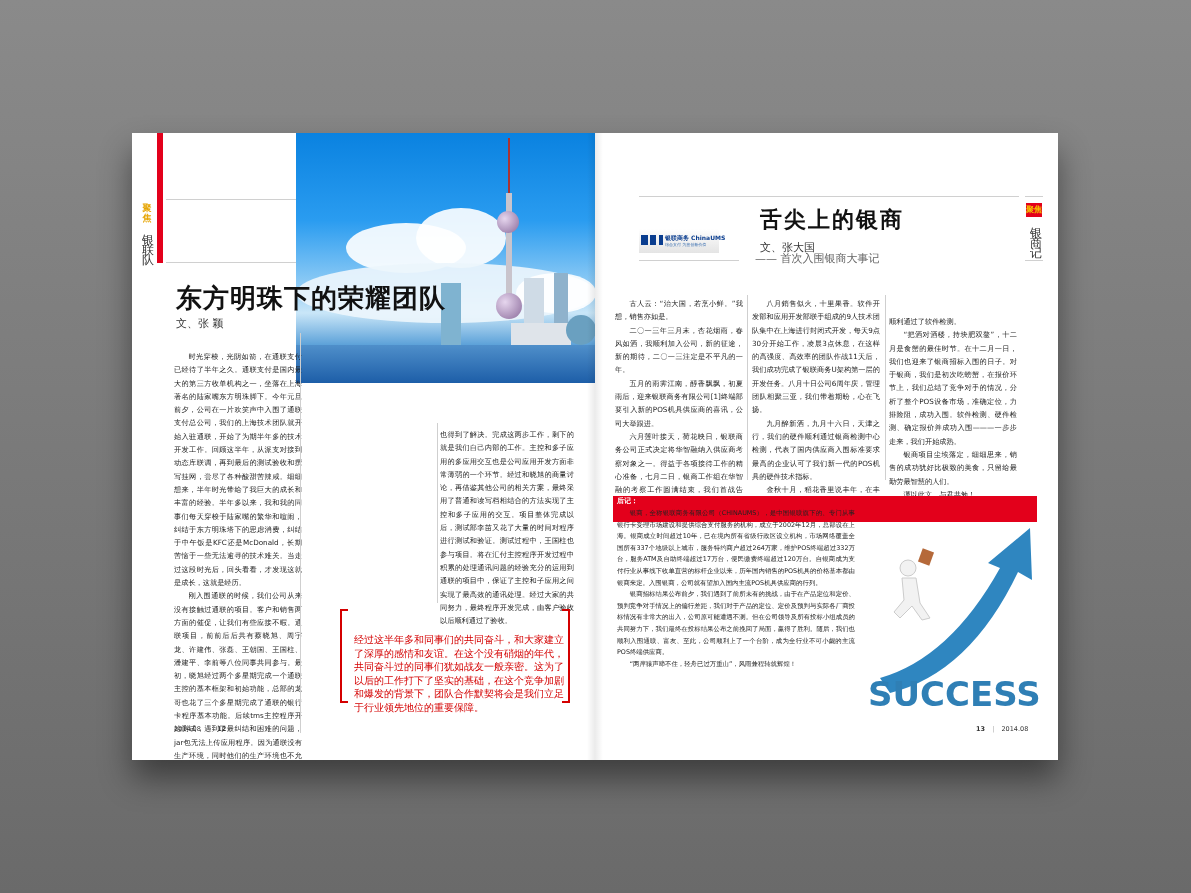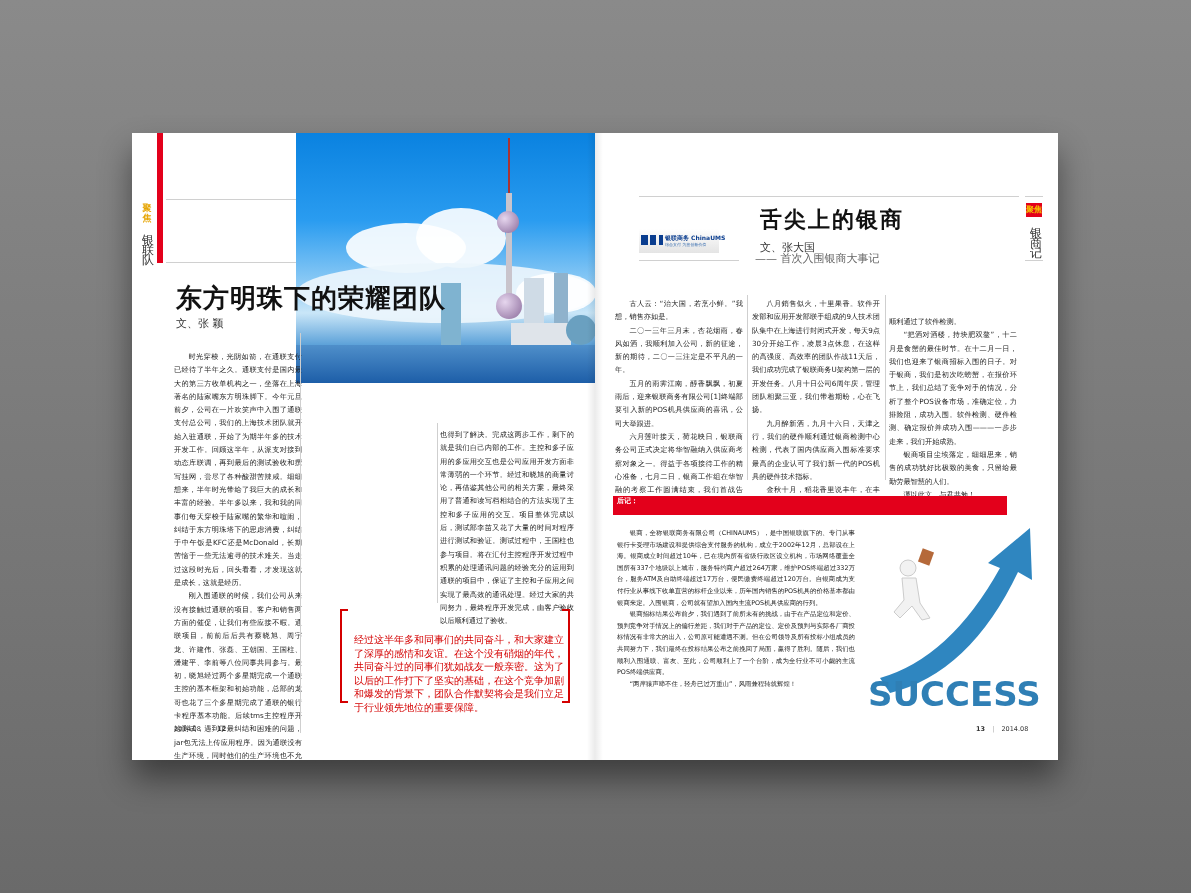--- a/index.html
+++ b/index.html
@@ -23,21 +23,21 @@
   .pullquote{position:absolute;left:214px;top:500px;width:210px;font-family:"DejaVu Serif",serif;font-size:10px;line-height:13.5px;color:#d40000;font-weight:normal;padding:0 8px;}
   .pq-bracket{position:absolute;top:476px;width:6px;height:90px;border:2px solid #d40000;}
   .pq-left{left:208px;border-right:none;}
   .pq-right{left:430px;border-left:none;}
   .folio{position:absolute;font-size:6.5px;color:#333;}
   .folio b{font-weight:bold;}
   .logo-box{position:absolute;left:44px;top:96px;width:80px;height:24px;background:linear-gradient(180deg,#fff,#e4e4e4);}
   .r-title{position:absolute;left:165px;top:72px;font-family:"DejaVu Serif",serif;font-weight:bold;font-size:22px;color:#111;letter-spacing:2px;white-space:nowrap;}
   .r-sub{position:absolute;left:160px;top:118px;font-size:11px;color:#666;white-space:nowrap;}
   .r-tag-gold{position:absolute;left:431px;top:70px;width:16px;height:14px;background:#e3001b;color:#f5c400;font-size:8px;font-weight:bold;text-align:center;line-height:14px;}
-  .redband{position:absolute;left:18px;top:363px;width:394px;height:19px;background:#e3001b;}
+  .redband{position:absolute;left:18px;top:363px;width:394px;height:26px;background:#e3001b;padding-left:30px;}
   .redband span{position:absolute;left:4px;top:0;font-size:7px;line-height:10px;color:#fff;font-weight:bold;}
   .success-img{position:absolute;left:265px;top:375px;width:185px;height:210px;overflow:hidden;}
 </style>
 </head>
 <body>
 
 <div class="spread">
 
   <div class="page-left">
     <div class="redbar"></div>
@@ -124,21 +124,21 @@
     <div class="col" style="left:294px;top:152px;width:128px;margin-top:30px;">
       <p style="text-indent:0">顺利通过了软件检测。</p>
       <p>“把酒对酒楼，持块肥双鳌”，十二月是食蟹的最佳时节。在十二月一日，我们也迎来了银商招标入围的日子。对于银商，我们是初次吃螃蟹，在报价环节上，我们总结了竞争对手的情况，分析了整个POS设备市场，准确定位，力排险阻，成功入围。软件检测、硬件检测、确定报价并成功入围———一步步走来，我们开始成熟。</p>
       <p>银商项目尘埃落定，细细思来，销售的成功犹好比极致的美食，只留给最勤劳最智慧的人们。</p>
       <p>谨以此文，与君共勉！</p>
     </div>
 
     <div class="redband">
       <span>后记：</span>
     </div>
-    <div class="col" style="left:22px;top:375px;width:238px;font-size:6.4px;line-height:11.6px;margin-top:20px;">
+    <div class="col" style="left:22px;top:375px;width:238px;font-size:6.4px;line-height:11.6px;">
       <p>银商，全称银联商务有限公司（CHINAUMS），是中国银联旗下的、专门从事银行卡受理市场建设和提供综合支付服务的机构，成立于2002年12月，总部设在上海。银商成立时间超过10年，已在境内所有省级行政区设立机构，市场网络覆盖全国所有337个地级以上城市，服务特约商户超过264万家，维护POS终端超过332万台，服务ATM及自助终端超过17万台，便民缴费终端超过120万台。自银商成为支付行业从事线下收单直营的标杆企业以来，历年国内销售的POS机具的价格基本都由银商来定。入围银商，公司就有望加入国内主流POS机具供应商的行列。</p>
       <p>银商招标结果公布前夕，我们遇到了前所未有的挑战，由于在产品定位和定价、预判竞争对手情况上的偏行差距，我们对于产品的定位、定价及预判与实际各厂商投标情况有非常大的出入，公司原可能遭遇不测。但在公司领导及所有投标小组成员的共同努力下，我们最终在投标结果公布之前挽回了局面，赢得了胜利。随后，我们也顺利入围通联、富友、至此，公司顺利上了一个台阶，成为全行业不可小觑的主流POS终端供应商。</p>
       <p>“两岸猿声啼不住，轻舟已过万重山”，风雨兼程转就辉煌！</p>
     </div>
 
     <div class="success-img">
       <svg width="185" height="210" viewBox="0 0 185 210">
         <path d="M20 170 Q90 150 140 60 L128 55 L170 20 L172 72 L158 64 Q110 165 30 185 Z" fill="#2f86c0"></path>
         <circle cx="48" cy="60" r="8" fill="#f2f2f2" stroke="#ccc"></circle>
         <path d="M42 70 L56 70 L60 95 L70 110 L62 112 L52 98 L40 110 L34 104 L44 92 Z" fill="#f2f2f2" stroke="#ccc"></path>

